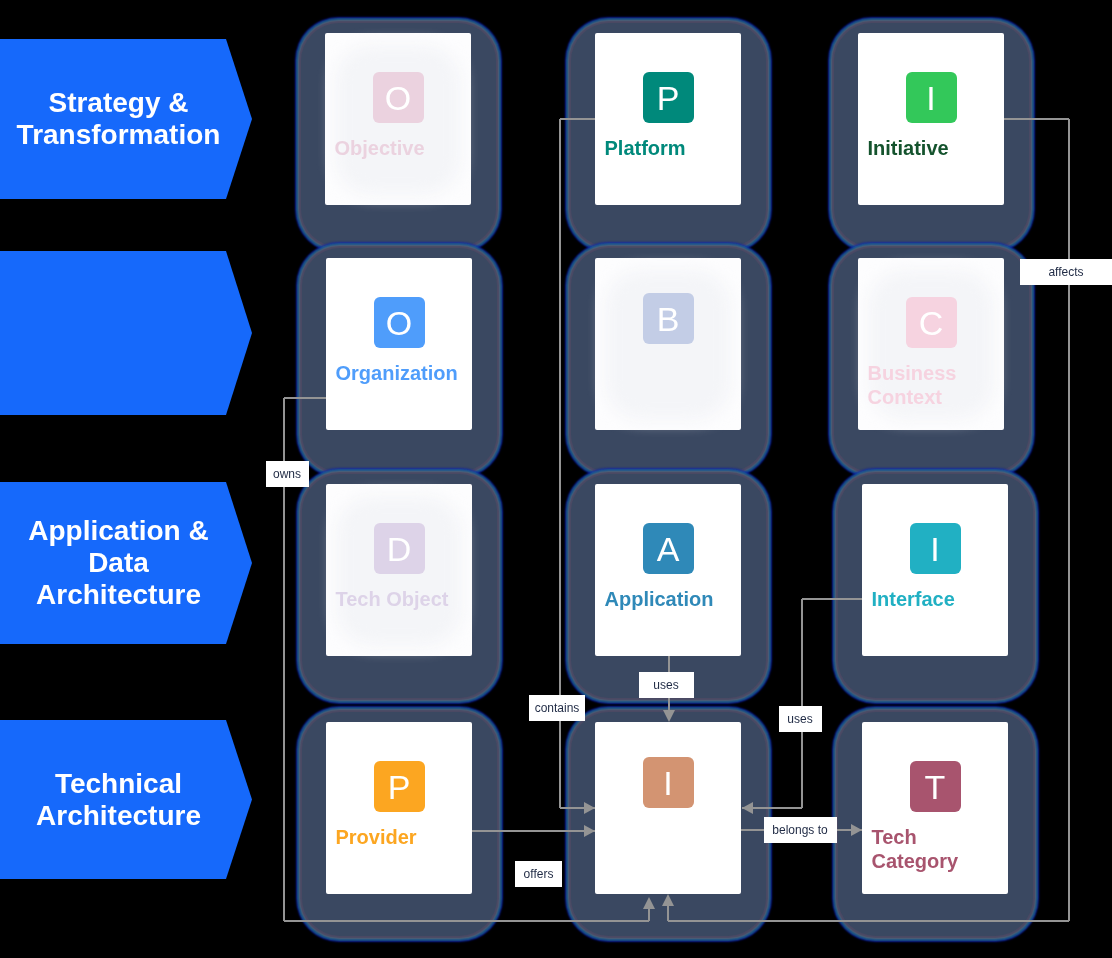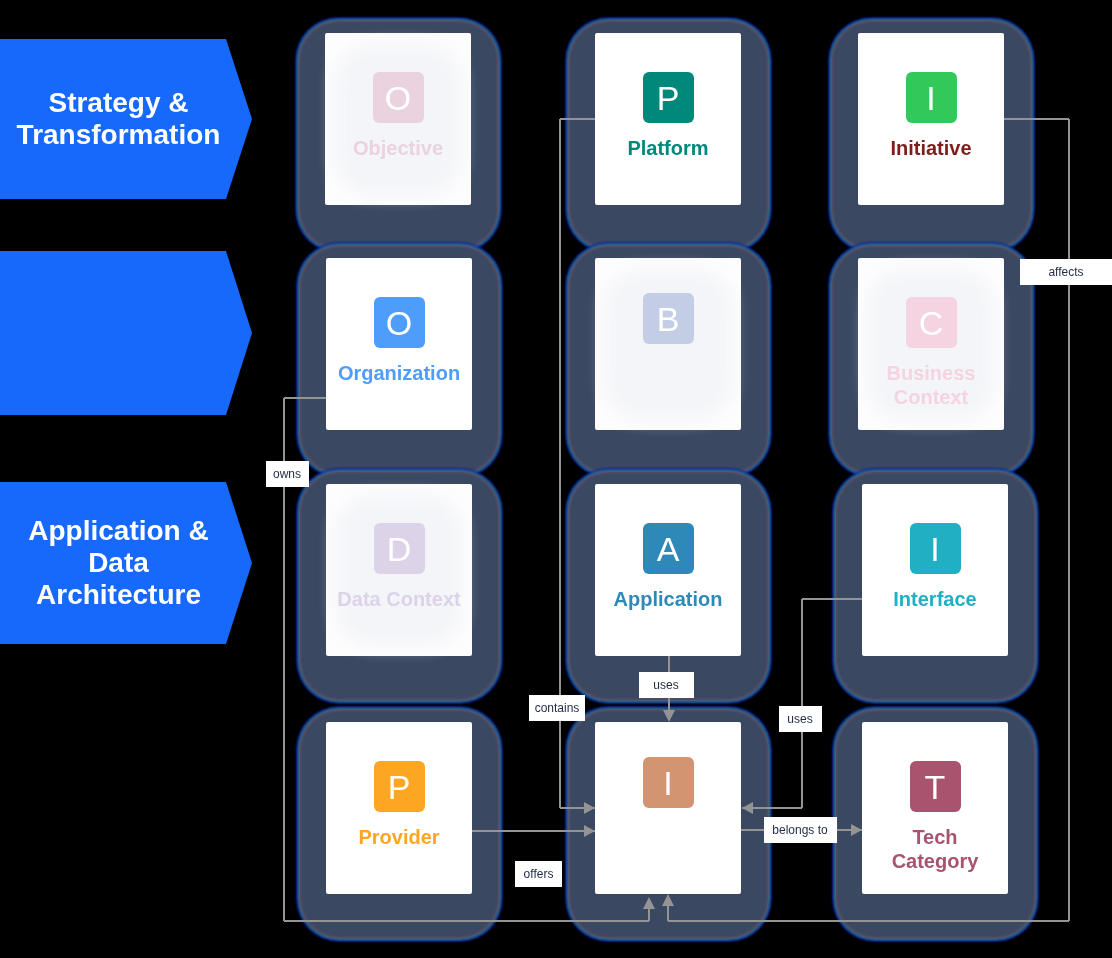--- a/index.html
+++ b/index.html
@@ -25,21 +25,21 @@
        display:flex;flex-direction:column;align-items:center;}
   .tile-card.muted{background:#fdfdfe;}
   .tile-card .inner-halo{position:absolute;left:10px;top:12px;right:10px;bottom:10px;
        border-radius:36px;pointer-events:none;}
   .tile-card.muted .inner-halo{background:#f4f5f8;filter:blur(8px);opacity:1;}
   .tile-icon{position:relative;width:51px;height:51px;border-radius:6px;display:flex;
        align-items:center;justify-content:center;color:#fff;font-size:34px;line-height:51px;
        font-weight:400;}
   .tile-icon span{display:block;transform:translateY(1px);}
   .tile-label{position:relative;font-weight:bold;font-size:20px;line-height:24px;
-       text-align:center;width:127px;}
+       width:127px;}
 
   
   .edge-h{position:absolute;height:2px;background:#949494;}
   .edge-v{position:absolute;width:2px;background:#949494;}
   .edge-label{position:absolute;background:#ffffff;color:#1f2a44;font-size:12px;
        line-height:26px;height:26px;text-align:center;white-space:nowrap;}
   .arrow{position:absolute;width:0;height:0;border-style:solid;}
   .arrow-r{border-width:6.5px 0 6.5px 11px;border-color:transparent transparent transparent #949494;}
   .arrow-l{border-width:6.5px 11px 6.5px 0;border-color:transparent #949494 transparent transparent;}
   .arrow-d{border-width:12px 6.5px 0 6.5px;border-color:#949494 transparent transparent transparent;}
@@ -53,20 +53,24 @@
       <div class="band-shape" style="background: rgb(22, 105, 251); clip-path: polygon(0px 0px, 226px 0px, 252px 80px, 226px 160px, 0px 160px);"></div>
       <div class="band-label">Strategy &amp; Transformation</div>
     </div>
     <div class="layer-band" style="top: 251px; height: 164px; width: 252px;">
       <div class="band-shape" style="background: rgb(22, 105, 251); clip-path: polygon(0px 0px, 226px 0px, 252px 82px, 226px 164px, 0px 164px);"></div>
     </div>
     <div class="layer-band" style="top: 482px; height: 162px; width: 252px;">
       <div class="band-shape" style="background: rgb(22, 105, 251); clip-path: polygon(0px 0px, 226px 0px, 252px 81px, 226px 162px, 0px 162px);"></div>
       <div class="band-label">Application &amp; Data Architecture</div>
     </div>
+    <div class="layer-band" style="top: 720px; height: 159px; width: 252px;">
+      <div class="band-shape" style="background: rgb(22, 105, 251); clip-path: polygon(0px 0px, 226px 0px, 252px 79.5px, 226px 159px, 0px 159px);"></div>
+      <div class="band-label">Technical Architecture</div>
+    </div>
     <div class="tile-shell" style="left: 300.5px; top: 23px; width: 195px; height: 224px; background: rgb(58, 72, 97);"></div>
     <div class="tile-card muted" style="left: 325px; top: 33px; width: 146px; height: 172px;">
       <div class="inner-halo"></div>
       <div class="tile-icon" style="background: rgb(235, 210, 223); margin-top: 39px;">
         <span>O</span>
       </div>
       <div class="tile-label" style="color: rgb(235, 210, 223); margin-top: 13px;">Objective</div>
     </div>
     <div class="tile-shell" style="left: 570.5px; top: 23px; width: 195px; height: 224px; background: rgb(58, 72, 97);"></div>
     <div class="tile-card" style="left: 595px; top: 33px; width: 146px; height: 172px;">
@@ -75,21 +79,21 @@
         <span>P</span>
       </div>
       <div class="tile-label" style="color: rgb(0, 137, 123); margin-top: 13px;">Platform</div>
     </div>
     <div class="tile-shell" style="left: 833.5px; top: 23px; width: 195px; height: 224px; background: rgb(58, 72, 97);"></div>
     <div class="tile-card" style="left: 858px; top: 33px; width: 146px; height: 172px;">
       <div class="inner-halo"></div>
       <div class="tile-icon" style="background: rgb(51, 200, 90); margin-top: 39px;">
         <span>I</span>
       </div>
-      <div class="tile-label" style="color: #7f1d1d; margin-top: 13px;">Initiative</div>
+      <div class="tile-label" style="color: #14532d; margin-top: 13px;">Initiative</div>
     </div>
     <div class="tile-shell" style="left: 301.5px; top: 248px; width: 195px; height: 224px; background: rgb(58, 72, 97);"></div>
     <div class="tile-card" style="left: 326px; top: 258px; width: 146px; height: 172px;">
       <div class="inner-halo"></div>
       <div class="tile-icon" style="background: rgb(79, 157, 251); margin-top: 39px;">
         <span>O</span>
       </div>
       <div class="tile-label" style="color: rgb(79, 157, 251); margin-top: 13px;">Organization</div>
     </div>
     <div class="tile-shell" style="left: 570.5px; top: 248px; width: 195px; height: 224px; background: rgb(58, 72, 97);"></div>
@@ -106,21 +110,21 @@
         <span>C</span>
       </div>
       <div class="tile-label" style="color: rgb(246, 211, 224); margin-top: 13px;">Business Context</div>
     </div>
     <div class="tile-shell" style="left: 301.5px; top: 474px; width: 195px; height: 224px; background: rgb(58, 72, 97);"></div>
     <div class="tile-card muted" style="left: 326px; top: 484px; width: 146px; height: 172px;">
       <div class="inner-halo"></div>
       <div class="tile-icon" style="background: rgb(221, 211, 232); margin-top: 39px;">
         <span>D</span>
       </div>
-      <div class="tile-label" style="color: rgb(221, 211, 232); margin-top: 13px;">Data Context</div>
+      <div class="tile-label" style="color: rgb(221, 211, 232); margin-top: 13px;">Tech Object</div>
     </div>
     <div class="tile-shell" style="left: 570.5px; top: 474px; width: 195px; height: 224px; background: rgb(58, 72, 97);"></div>
     <div class="tile-card" style="left: 595px; top: 484px; width: 146px; height: 172px;">
       <div class="inner-halo"></div>
       <div class="tile-icon" style="background: rgb(47, 137, 184); margin-top: 39px;">
         <span>A</span>
       </div>
       <div class="tile-label" style="color: rgb(47, 137, 184); margin-top: 13px;">Application</div>
     </div>
     <div class="tile-shell" style="left: 837.5px; top: 474px; width: 195px; height: 224px; background: rgb(58, 72, 97);"></div>

